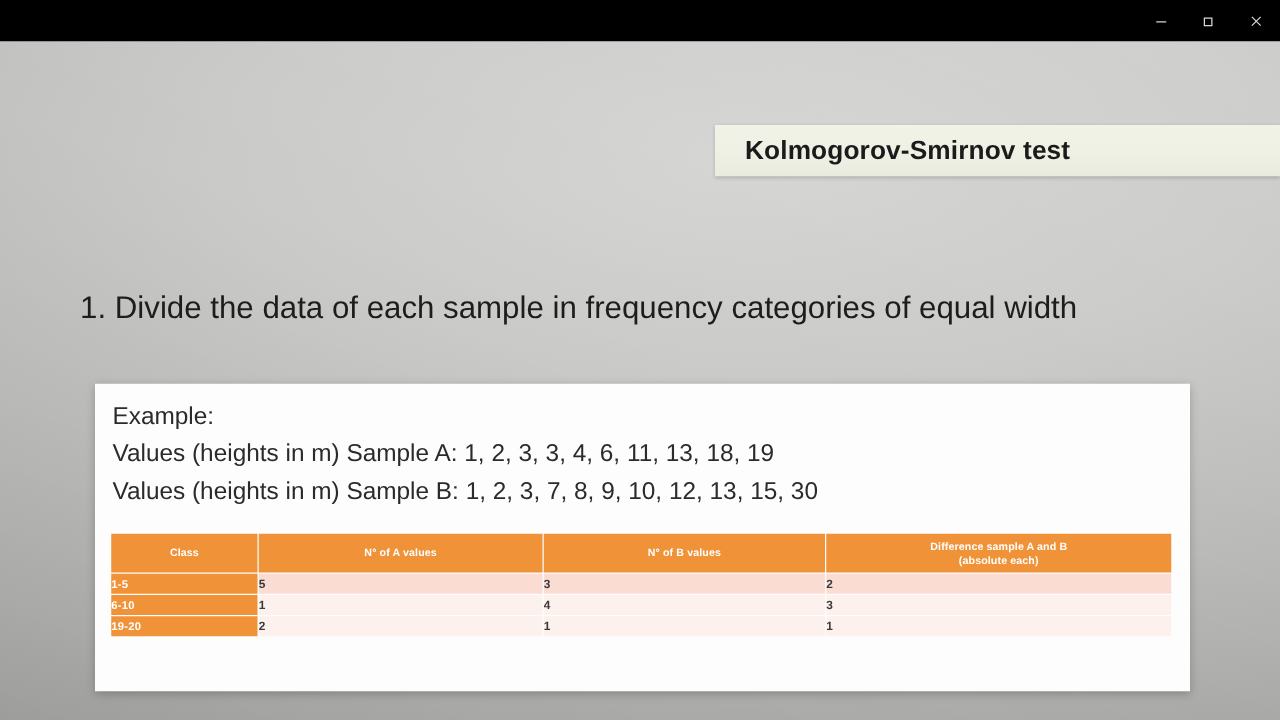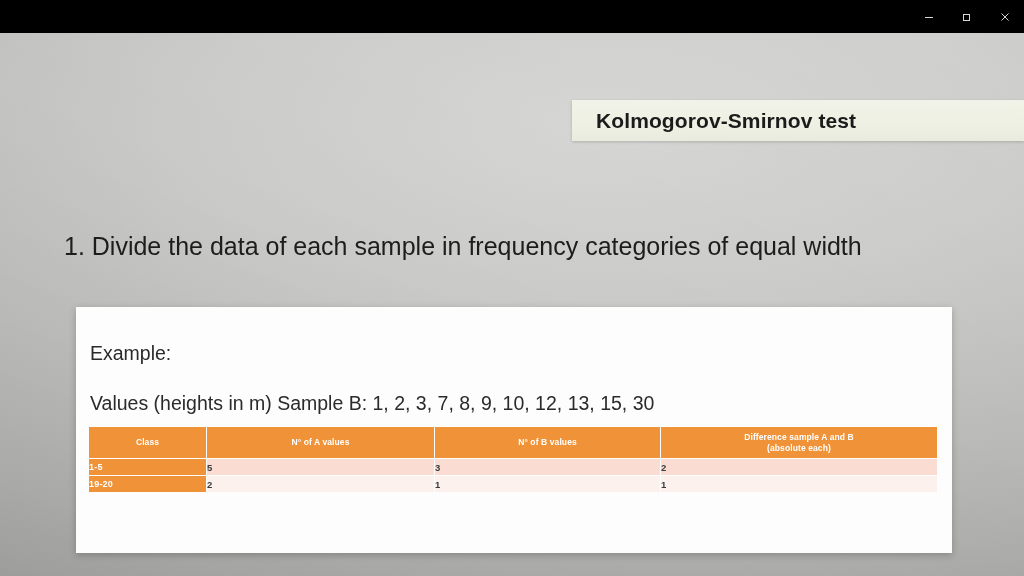--- a/index.html
+++ b/index.html
@@ -112,21 +112,20 @@
   .example-block {
     position: absolute;
     left: 14px;
     top: 11px;
     color: #2b2b2b;
   }
   .example-line {
     font-size: 19.5px;
     line-height: 30px;
     white-space: nowrap;
-    margin-top: 20px;
   }
 
   
   .ks-table {
     position: absolute;
     left: 12px;      
     top: 119px;      
     width: 845px;
     border-collapse: separate;
     border-spacing: 1px 1px;
@@ -198,20 +197,21 @@
     <div class="title-banner">
       <div class="title-banner-text">Kolmogorov-Smirnov test</div>
     </div>
 
     <div class="step-line">1. Divide the data of each sample in frequency categories of equal width</div>
 
     <div class="content-card">
 
       <div class="example-block">
         <div class="example-line">Example:</div>
+        <div class="example-line">Values (heights in m) Sample A: 1, 2, 3, 3, 4, 6, 11, 13, 18, 19</div>
         <div class="example-line">Values (heights in m) Sample B: 1, 2, 3, 7, 8, 9, 10, 12, 13, 15, 30</div>
       </div>
 
       <table class="ks-table">
         <colgroup>
           <col class="c-class">
             <col class="c-a">
             <col class="c-b">
             <col class="c-diff">
         </colgroup>
@@ -227,20 +227,26 @@
           </tr>
         </thead>
         <tbody>
           <tr class="row-dark">
             <td class="cls">1-5</td>
             <td class="val">5</td>
             <td class="val">3</td>
             <td class="val">2</td>
           </tr>
           <tr class="row-light">
+            <td class="cls">6-10</td>
+            <td class="val">1</td>
+            <td class="val">4</td>
+            <td class="val">3</td>
+          </tr>
+          <tr class="row-light">
             <td class="cls">19-20</td>
             <td class="val">2</td>
             <td class="val">1</td>
             <td class="val">1</td>
           </tr>
         </tbody>
       </table>
 
     </div>
 

